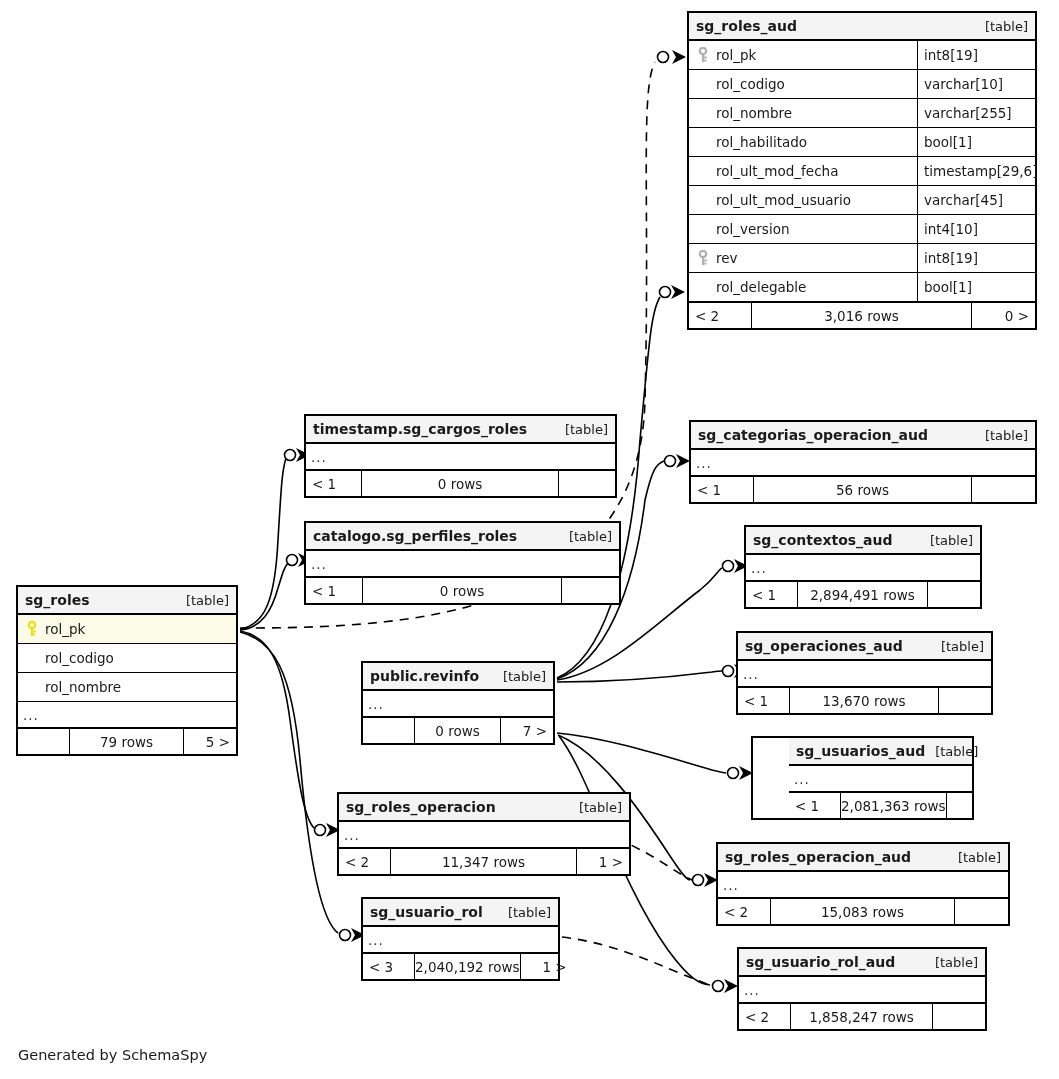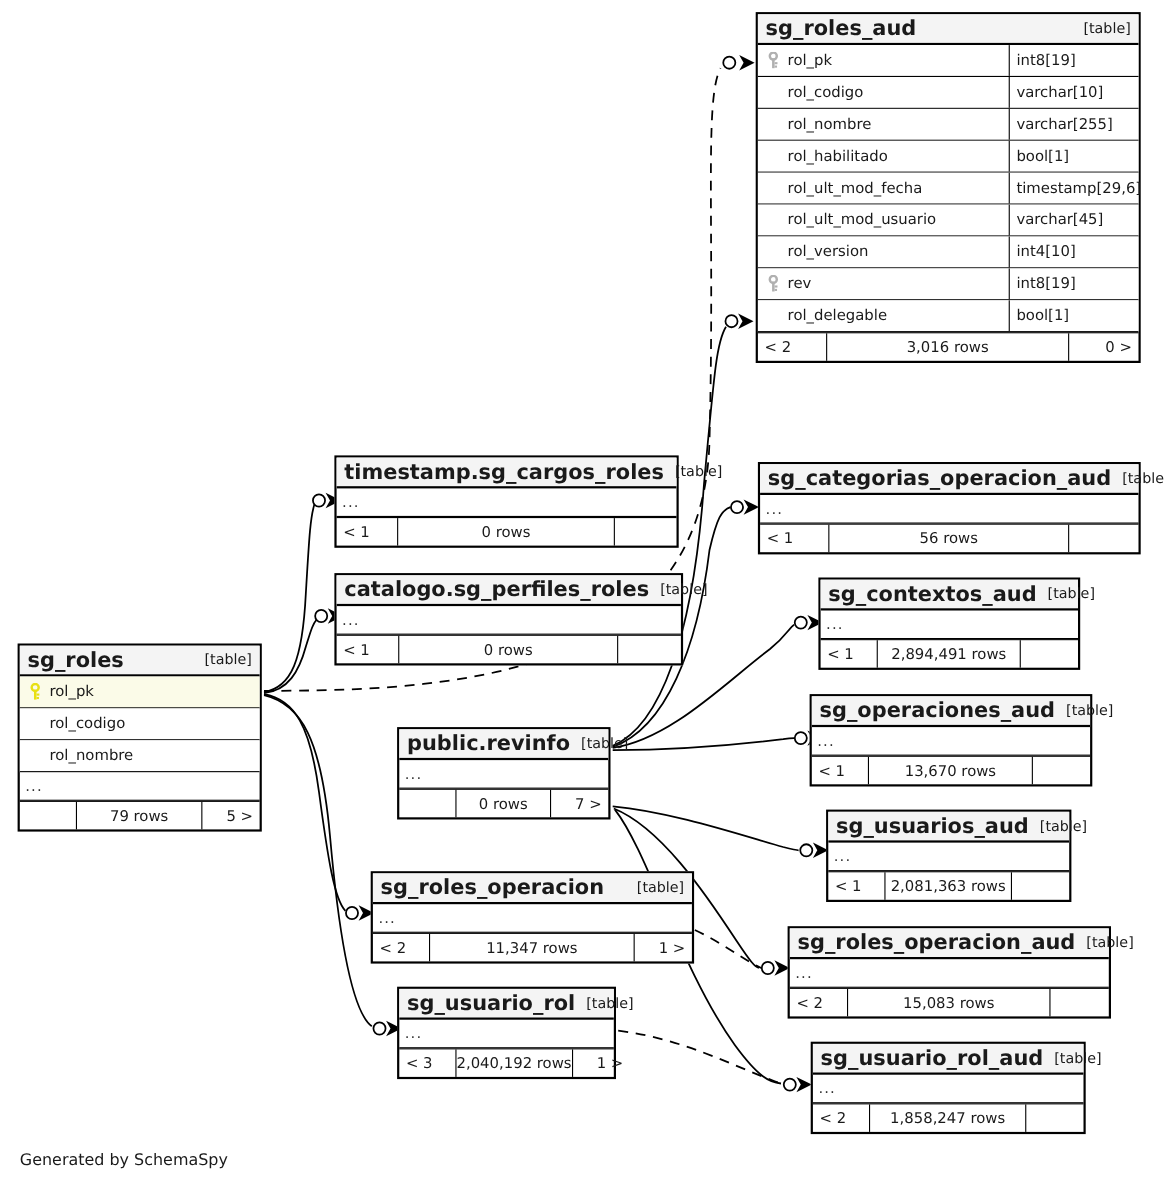--- a/index.html
+++ b/index.html
@@ -39,21 +39,21 @@
     border-bottom: 2px solid #000000;
     height: 28px;
     display: flex;
     align-items: center;
     justify-content: space-between;
     padding: 0 7px;
     box-sizing: border-box;
   }
   .tb-name {
     font-weight: bold;
-    font-size: 19px;
+    font-size: 14px;
     white-space: nowrap;
   }
   .tb-kind {
     font-size: 13px;
     color: #1a1a1a;
     white-space: nowrap;
     padding-left: 10px;
   }
   .tb-rows { display: block; }
   .tb-row {
@@ -449,21 +449,21 @@
           <span class="tb-kind">[table]</span>
         </div>
         <div class="tb-rows"></div>
         <div class="ellipsis-row">...</div>
         <div class="tb-foot">
           <span class="foot-left" style="flex:0 0 52px;">&lt; 1</span>
           <span class="foot-mid">13,670 rows</span>
           <span class="foot-right" style="flex:0 0 52px;"></span>
         </div>
       </div>
-      <div class="table-box" style="left: 751px; top: 736px; width: 223px;">
+      <div class="table-box" style="left: 751px; top: 736px; width: 223px; padding-left: 36px;">
         <div class="tb-head">
           <span class="tb-name">sg_usuarios_aud</span>
           <span class="tb-kind">[table]</span>
         </div>
         <div class="tb-rows"></div>
         <div class="ellipsis-row">...</div>
         <div class="tb-foot">
           <span class="foot-left" style="flex:0 0 52px;">&lt; 1</span>
           <span class="foot-mid">2,081,363 rows</span>
           <span class="foot-right" style="flex:0 0 52px;"></span>

